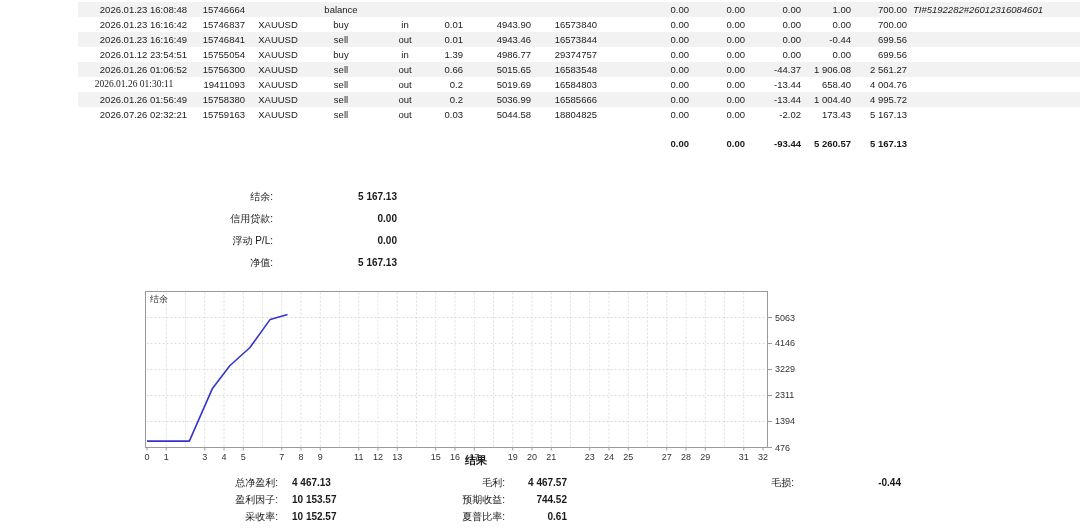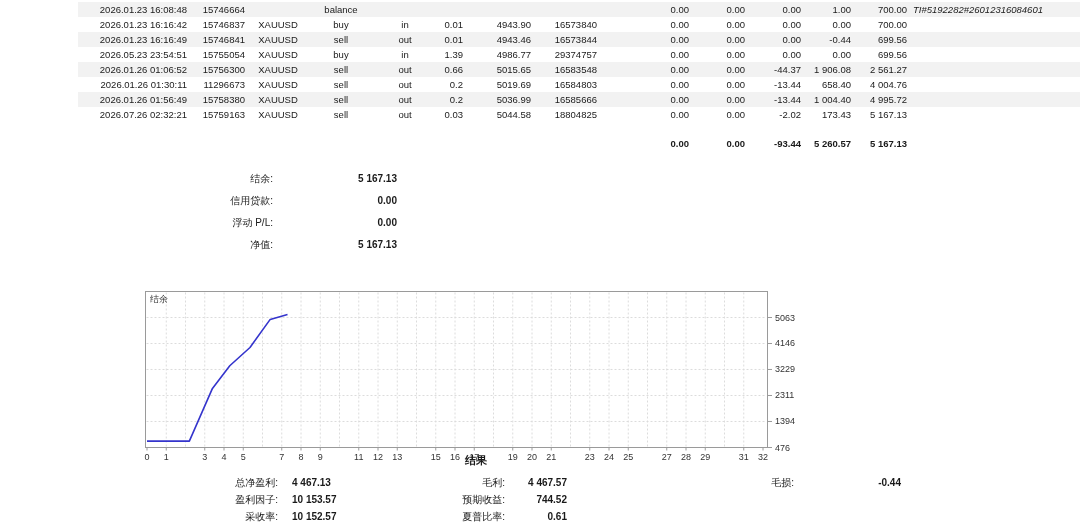--- a/index.html
+++ b/index.html
@@ -12,21 +12,21 @@
               border-collapse:collapse;table-layout:fixed;}
   table.deals td{font-size:9.5px;height:15px;line-height:15px;padding:0 3px;
                  white-space:nowrap;overflow:hidden;}
   #deals-body tr:nth-child(odd){background:#f2f2f2;}
   tfoot.totals td{font-weight:bold;font-size:9.5px;padding-top:14px;background:#fff;}
 
   
   .summary-row{height:22px;line-height:22px;font-size:10px;white-space:nowrap;}
   .summary-row .lbl{display:inline-block;text-align:right;vertical-align:top;}
   .summary-row .val{display:inline-block;text-align:right;font-weight:bold;vertical-align:top;}
-  #summary-left{position:absolute;left:60px;top:168px;}
+  #summary-left{position:absolute;left:60px;top:186px;}
   #summary-left .lbl{width:213px;}
   #summary-left .val{width:124px;}
   #summary-right{position:absolute;left:560px;top:186px;}
   #summary-right .lbl{width:133px;}
   #summary-right .val{width:97px;}
 
   
   #chart-svg{position:absolute;left:145px;top:291px;overflow:visible;}
   .axis-text{font-size:9px;fill:#333;}
   .chart-title{font-size:9px;fill:#333;}
@@ -113,21 +113,21 @@
           <td style="text-align: right;">4943.46</td>
           <td style="text-align: right;">16573844</td>
           <td style="text-align: right;">0.00</td>
           <td style="text-align: right;">0.00</td>
           <td style="text-align: right;">0.00</td>
           <td style="text-align: right;">-0.44</td>
           <td style="text-align: right;">699.56</td>
           <td style="text-align: left;"></td>
         </tr>
         <tr>
-          <td style="text-align: right;">2026.05.23 23:54:51</td>
+          <td style="text-align: right;">2026.01.12 23:54:51</td>
           <td style="text-align: right;">15755054</td>
           <td style="text-align: center;">XAUUSD</td>
           <td style="text-align: center;">buy</td>
           <td style="text-align: center;">in</td>
           <td style="text-align: right;">1.39</td>
           <td style="text-align: right;">4986.77</td>
           <td style="text-align: right;">29374757</td>
           <td style="text-align: right;">0.00</td>
           <td style="text-align: right;">0.00</td>
           <td style="text-align: right;">0.00</td>
@@ -145,22 +145,22 @@
           <td style="text-align: right;">5015.65</td>
           <td style="text-align: right;">16583548</td>
           <td style="text-align: right;">0.00</td>
           <td style="text-align: right;">0.00</td>
           <td style="text-align: right;">-44.37</td>
           <td style="text-align: right;">1 906.08</td>
           <td style="text-align: right;">2 561.27</td>
           <td style="text-align: left;"></td>
         </tr>
         <tr>
-          <td style="text-align: right;">2026.01.26 01:30:11</td>
-          <td style="text-align: right;">11296673</td>
+          <td style="text-align: center; font-family: Liberation Serif, serif;">2026.01.26 01:30:11</td>
+          <td style="text-align: right;">19411093</td>
           <td style="text-align: center;">XAUUSD</td>
           <td style="text-align: center;">sell</td>
           <td style="text-align: center;">out</td>
           <td style="text-align: right;">0.2</td>
           <td style="text-align: right;">5019.69</td>
           <td style="text-align: right;">16584803</td>
           <td style="text-align: right;">0.00</td>
           <td style="text-align: right;">0.00</td>
           <td style="text-align: right;">-13.44</td>
           <td style="text-align: right;">658.40</td>

